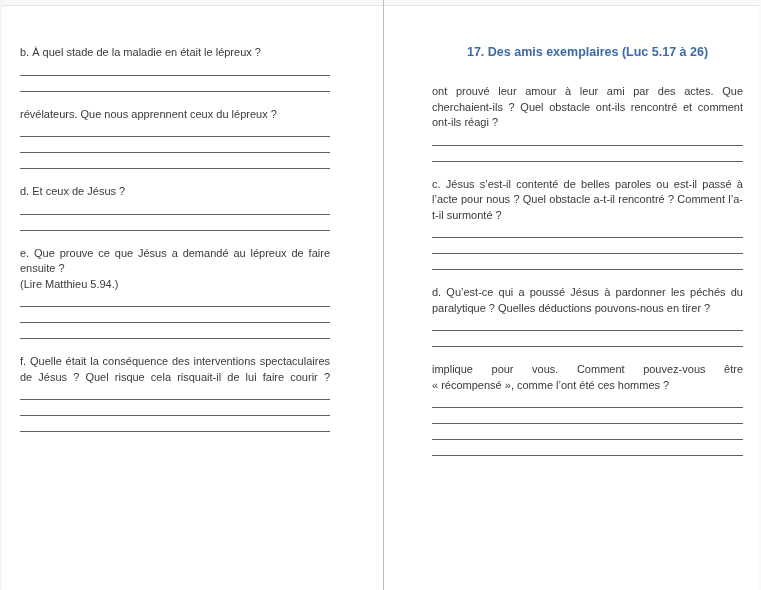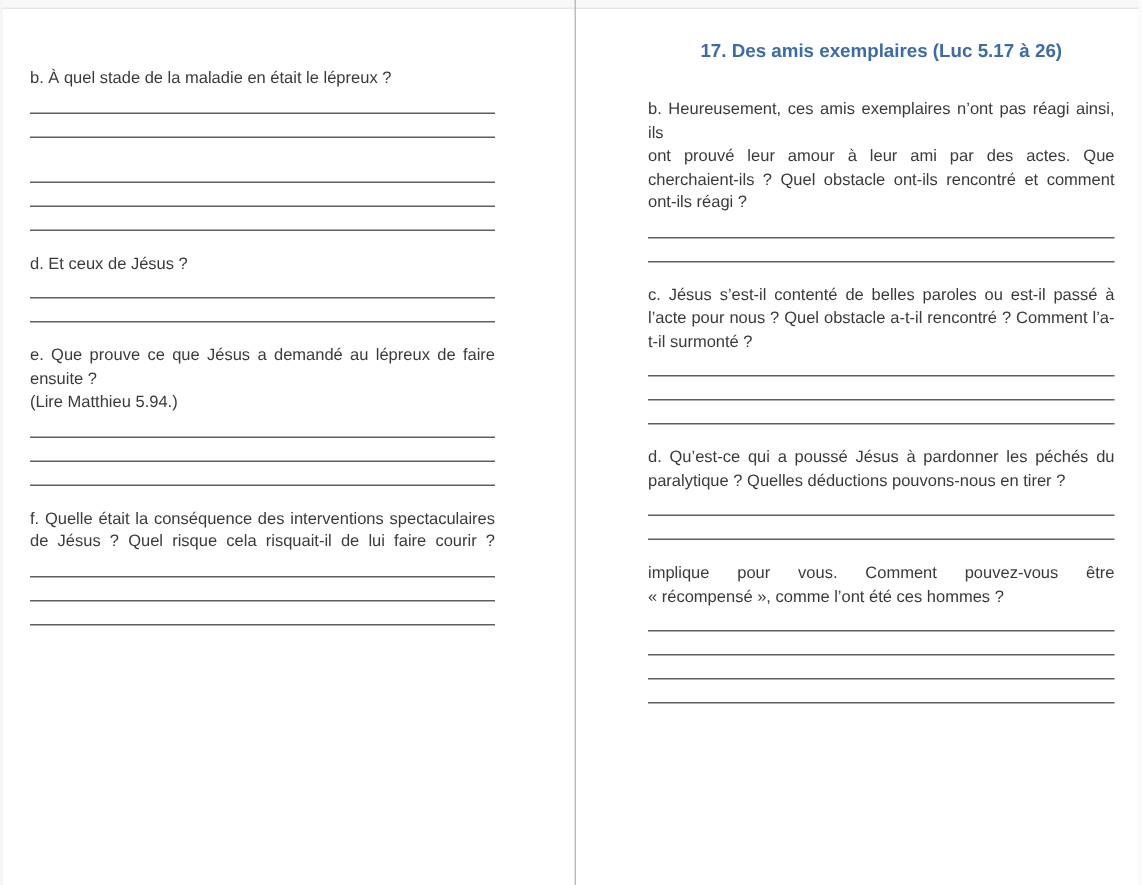--- a/index.html
+++ b/index.html
@@ -31,21 +31,21 @@
     position: absolute; left: 383px; top: 0;
     width: 1px; height: 590px;
     background: #bdbdbd;
   }
   .page {
     position: absolute; top: 0; height: 590px;
     box-sizing: border-box;
     background: transparent;
   }
   .page.left  { left: 0;     width: 383px; padding: 45px 53px 0 20px; }
-  .page.right { left: 384px; width: 377px; padding: 26px 18px 0 48px; }
+  .page.right { left: 384px; width: 377px; padding: 44px 18px 0 48px; }
   .title {
     font-size: 12.5px;
     font-weight: bold;
     line-height: 16px;
     text-align: center;
     margin: 0 0 24px 0;
   }
   .question { margin-bottom: 15px; }
   .qline {
     font-size: 11px;
@@ -73,20 +73,21 @@
 
 <div class="page left" id="left-page">
     <div class="question">
       <div class="qline">b. À quel stade de la maladie en était le lépreux ?</div>
       <div class="answers">
         <div class="ans" style="border-bottom-color: rgb(95, 95, 95);"></div>
         <div class="ans" style="border-bottom-color: rgb(95, 95, 95);"></div>
       </div>
     </div>
     <div class="question">
+      <div class="qline">révélateurs. Que nous apprennent ceux du lépreux ?</div>
       <div class="answers">
         <div class="ans" style="border-bottom-color: rgb(95, 95, 95);"></div>
         <div class="ans" style="border-bottom-color: rgb(95, 95, 95);"></div>
         <div class="ans" style="border-bottom-color: rgb(95, 95, 95);"></div>
       </div>
     </div>
     <div class="question">
       <div class="qline">d. Et ceux de Jésus ?</div>
       <div class="answers">
         <div class="ans" style="border-bottom-color: rgb(95, 95, 95);"></div>
@@ -110,21 +111,20 @@
         <div class="ans" style="border-bottom-color: rgb(95, 95, 95);"></div>
         <div class="ans" style="border-bottom-color: rgb(95, 95, 95);"></div>
         <div class="ans" style="border-bottom-color: rgb(95, 95, 95);"></div>
       </div>
     </div>
   </div>
 
 <div class="page right" id="right-page">
   <h1 class="title" style="color: rgb(61, 107, 165);">17. Des amis exemplaires (Luc 5.17 à 26)</h1>
     <div class="question">
-      <div class="qline just">b. Heureusement, ces amis exemplaires n’ont pas réagi ainsi, ils</div>
       <div class="qline just">ont prouvé leur amour à leur ami par des actes. Que</div>
       <div class="qline just">cherchaient-ils ? Quel obstacle ont-ils rencontré et comment</div>
       <div class="qline">ont-ils réagi ?</div>
       <div class="answers">
         <div class="ans" style="border-bottom-color: rgb(95, 95, 95);"></div>
         <div class="ans" style="border-bottom-color: rgb(95, 95, 95);"></div>
       </div>
     </div>
     <div class="question">
       <div class="qline just">c. Jésus s’est-il contenté de belles paroles ou est-il passé à</div>

